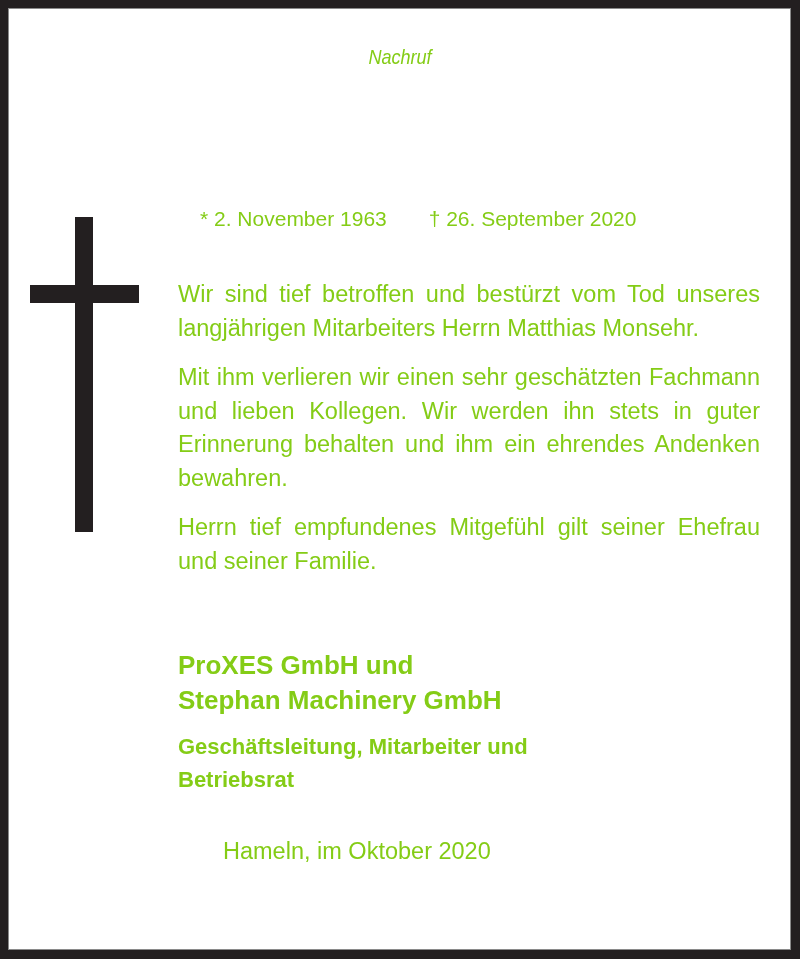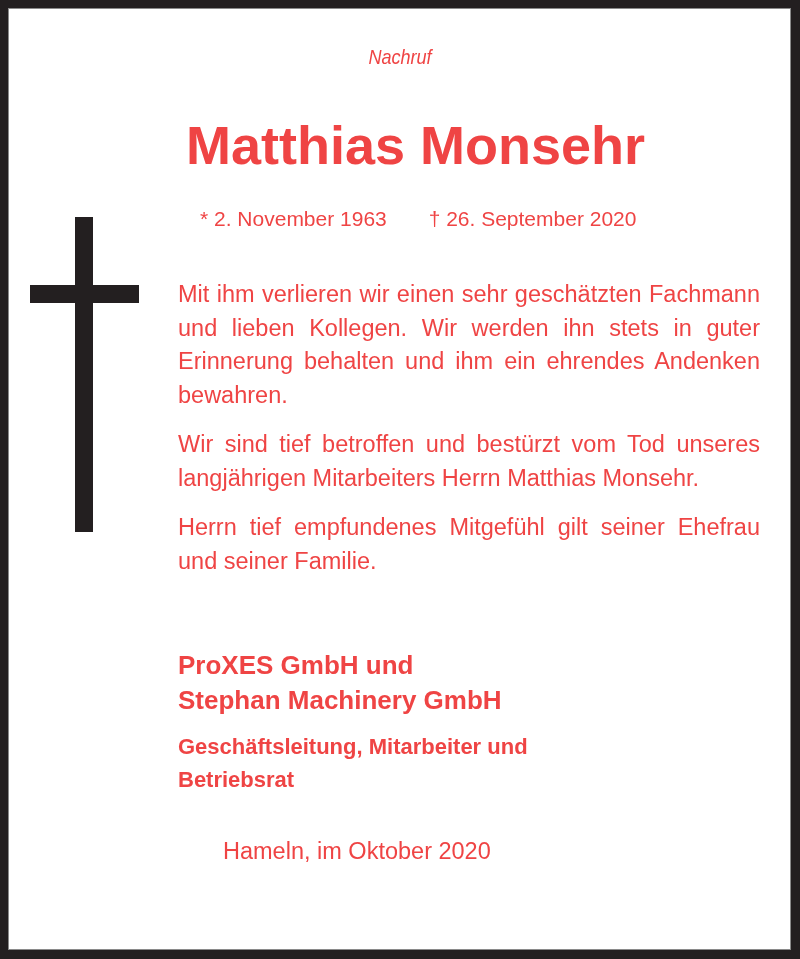--- a/index.html
+++ b/index.html
@@ -1,52 +1,51 @@
 <!DOCTYPE html>
 <html><head>
 <meta charset="utf-8">
 <style>
   html, body { margin: 0; padding: 0; }
   body { width: 800px; height: 959px; background: #231f20; position: relative; overflow: hidden; }
   .page { position: absolute; left: 9px; top: 9px; width: 781px; height: 940px; background: #ffffff; outline: 1px solid #8a8a8a; }
-  .doc { position: absolute; left: 0; top: 0; width: 800px; height: 959px; color: #ef4444; font-family: "Liberation Sans", sans-serif; }
+  .doc { position: absolute; left: 0; top: 0; width: 800px; height: 959px; color: #84cc16; font-family: "Liberation Sans", sans-serif; }
   .kicker { position: absolute; left: 400px; top: 44px; width: 100px; text-align: center; transform: translateX(-50%) scaleX(0.86); font-style: italic; font-size: 21px; line-height: 26px; }
   .name { position: absolute; left: 186px; top: 112px; width: 540px; font-weight: bold; font-size: 54px; line-height: 66px; letter-spacing: 0px; white-space: nowrap; }
   .dates { position: absolute; left: 200px; top: 205px; width: 520px; font-size: 21px; line-height: 28px; white-space: nowrap; }
   .dates .death { margin-left: 36px; }
   .cross-v { position: absolute; left: 75px; top: 217px; width: 18px; height: 315px; background: #231f20; }
   .cross-h { position: absolute; left: 30px; top: 285px; width: 109px; height: 18px; background: #231f20; }
   .body-text { position: absolute; left: 178px; top: 278px; width: 582px; font-size: 23.5px; line-height: 33.5px; }
   .body-text p { margin: 0 0 16px 0; text-align: justify; text-align-last: left; }
   .signers { position: absolute; left: 178px; top: 648px; width: 582px; }
   .company { font-weight: bold; font-size: 26px; line-height: 35px; white-space: nowrap; }
   .staff { font-weight: bold; font-size: 22px; line-height: 33px; margin-top: 12px; white-space: nowrap; }
   .place { position: absolute; left: 178px; top: 834px; font-size: 23.5px; line-height: 34px; white-space: nowrap; margin-left: 45px; }
 </style>
 </head>
 <body>
 
 <div class="page"></div>
 
 <div class="doc">
   <div class="kicker">Nachruf</div>
-  <div class="name">Matthias Monsehr</div>
   <div class="dates">
     <span>* 2. November 1963</span>
     <span class="death">† 26. September 2020</span>
   </div>
 
   <div>
     <div class="cross-v"></div>
     <div class="cross-h"></div>
   </div>
 
   <div class="body-text">
+    <p>Wir sind tief betroffen und bestürzt vom Tod unseres langjährigen Mitarbeiters Herrn Matthias Monsehr.</p>
     <p>Mit ihm verlieren wir einen sehr geschätzten Fachmann und lieben Kollegen. Wir werden ihn stets in guter Erinnerung behalten und ihm ein ehrendes Andenken bewahren.</p>
-    <p>Wir sind tief betroffen und bestürzt vom Tod unseres langjährigen Mitarbeiters Herrn Matthias Monsehr.</p>
     <p>Herrn tief empfundenes Mitgefühl gilt seiner Ehefrau und seiner Familie.</p>
   </div>
 
   <div class="signers">
     <div class="company">ProXES GmbH und</div>
     <div class="company">Stephan Machinery GmbH</div>
     <div class="staff">
       <div>Geschäftsleitung, Mitarbeiter und</div>
       <div>Betriebsrat</div>
     </div>

